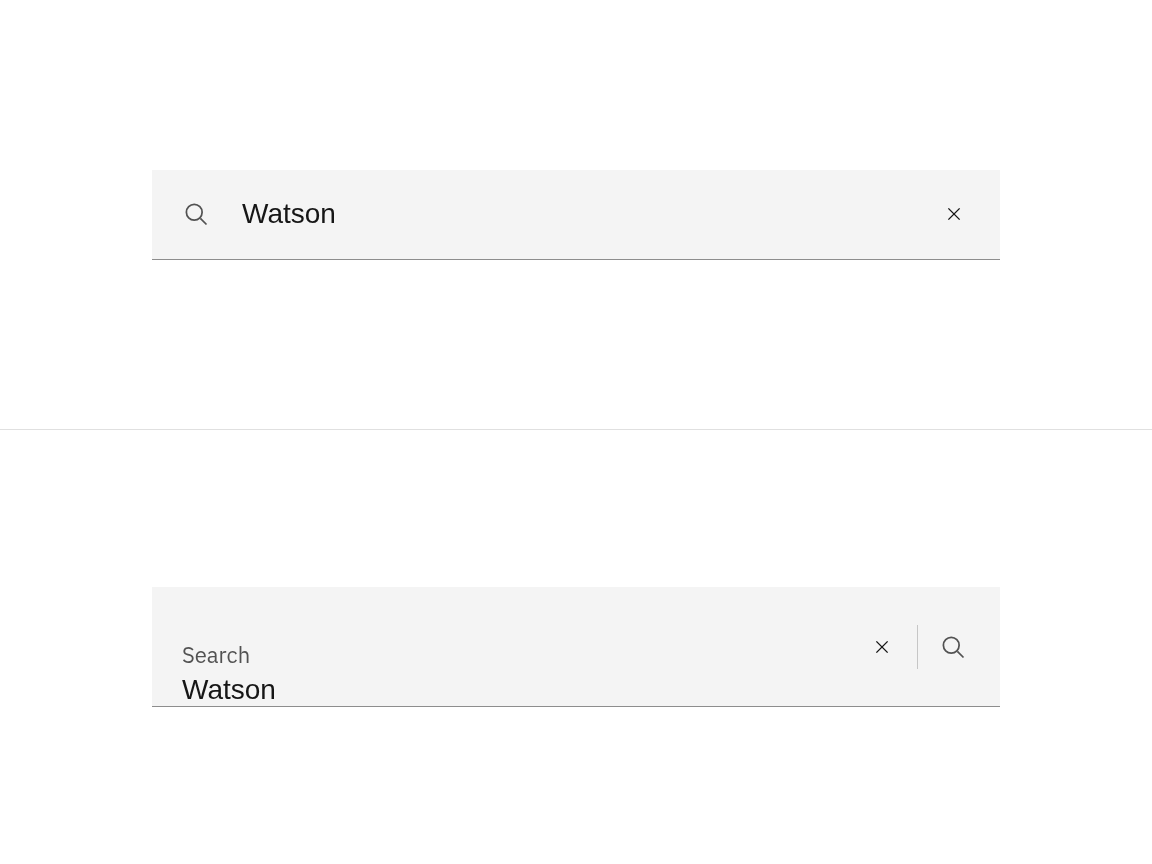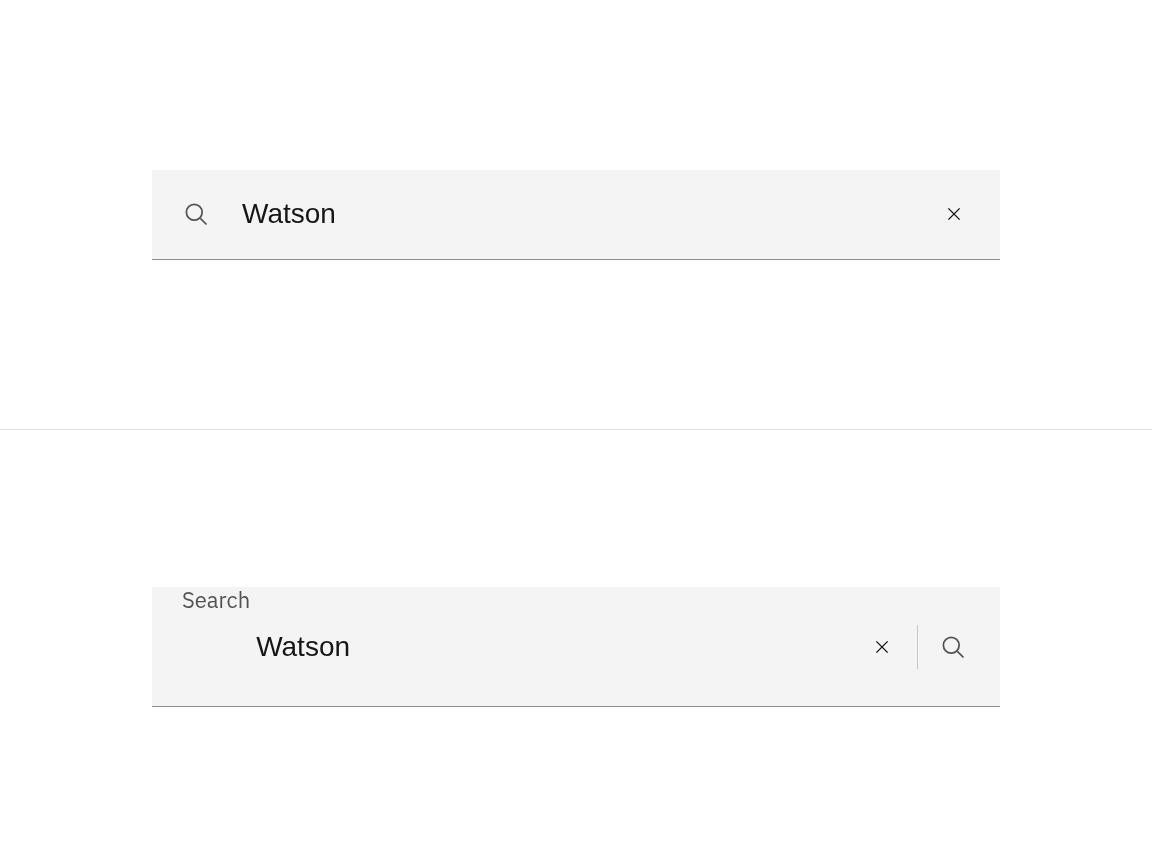--- a/index.html
+++ b/index.html
@@ -85,22 +85,22 @@
     align-items: stretch;
     background: #f4f4f4;
     border-bottom: 1px solid #8d8d8d;
     height: 120px;
     padding-left: 30px;
     padding-right: 18px;
   }
   .search2 .field {
     flex: 1 1 auto;
     display: flex;
-    flex-direction: row;
-    justify-content: center;
+    flex-direction: column;
+    justify-content: flex-end;
     gap: 6px;
   }
   .search2 .label {
     font-size: 22px;
     color: #525252;
     line-height: 1.2;
   }
   .search2 input {
     border: none;
     background: transparent;

